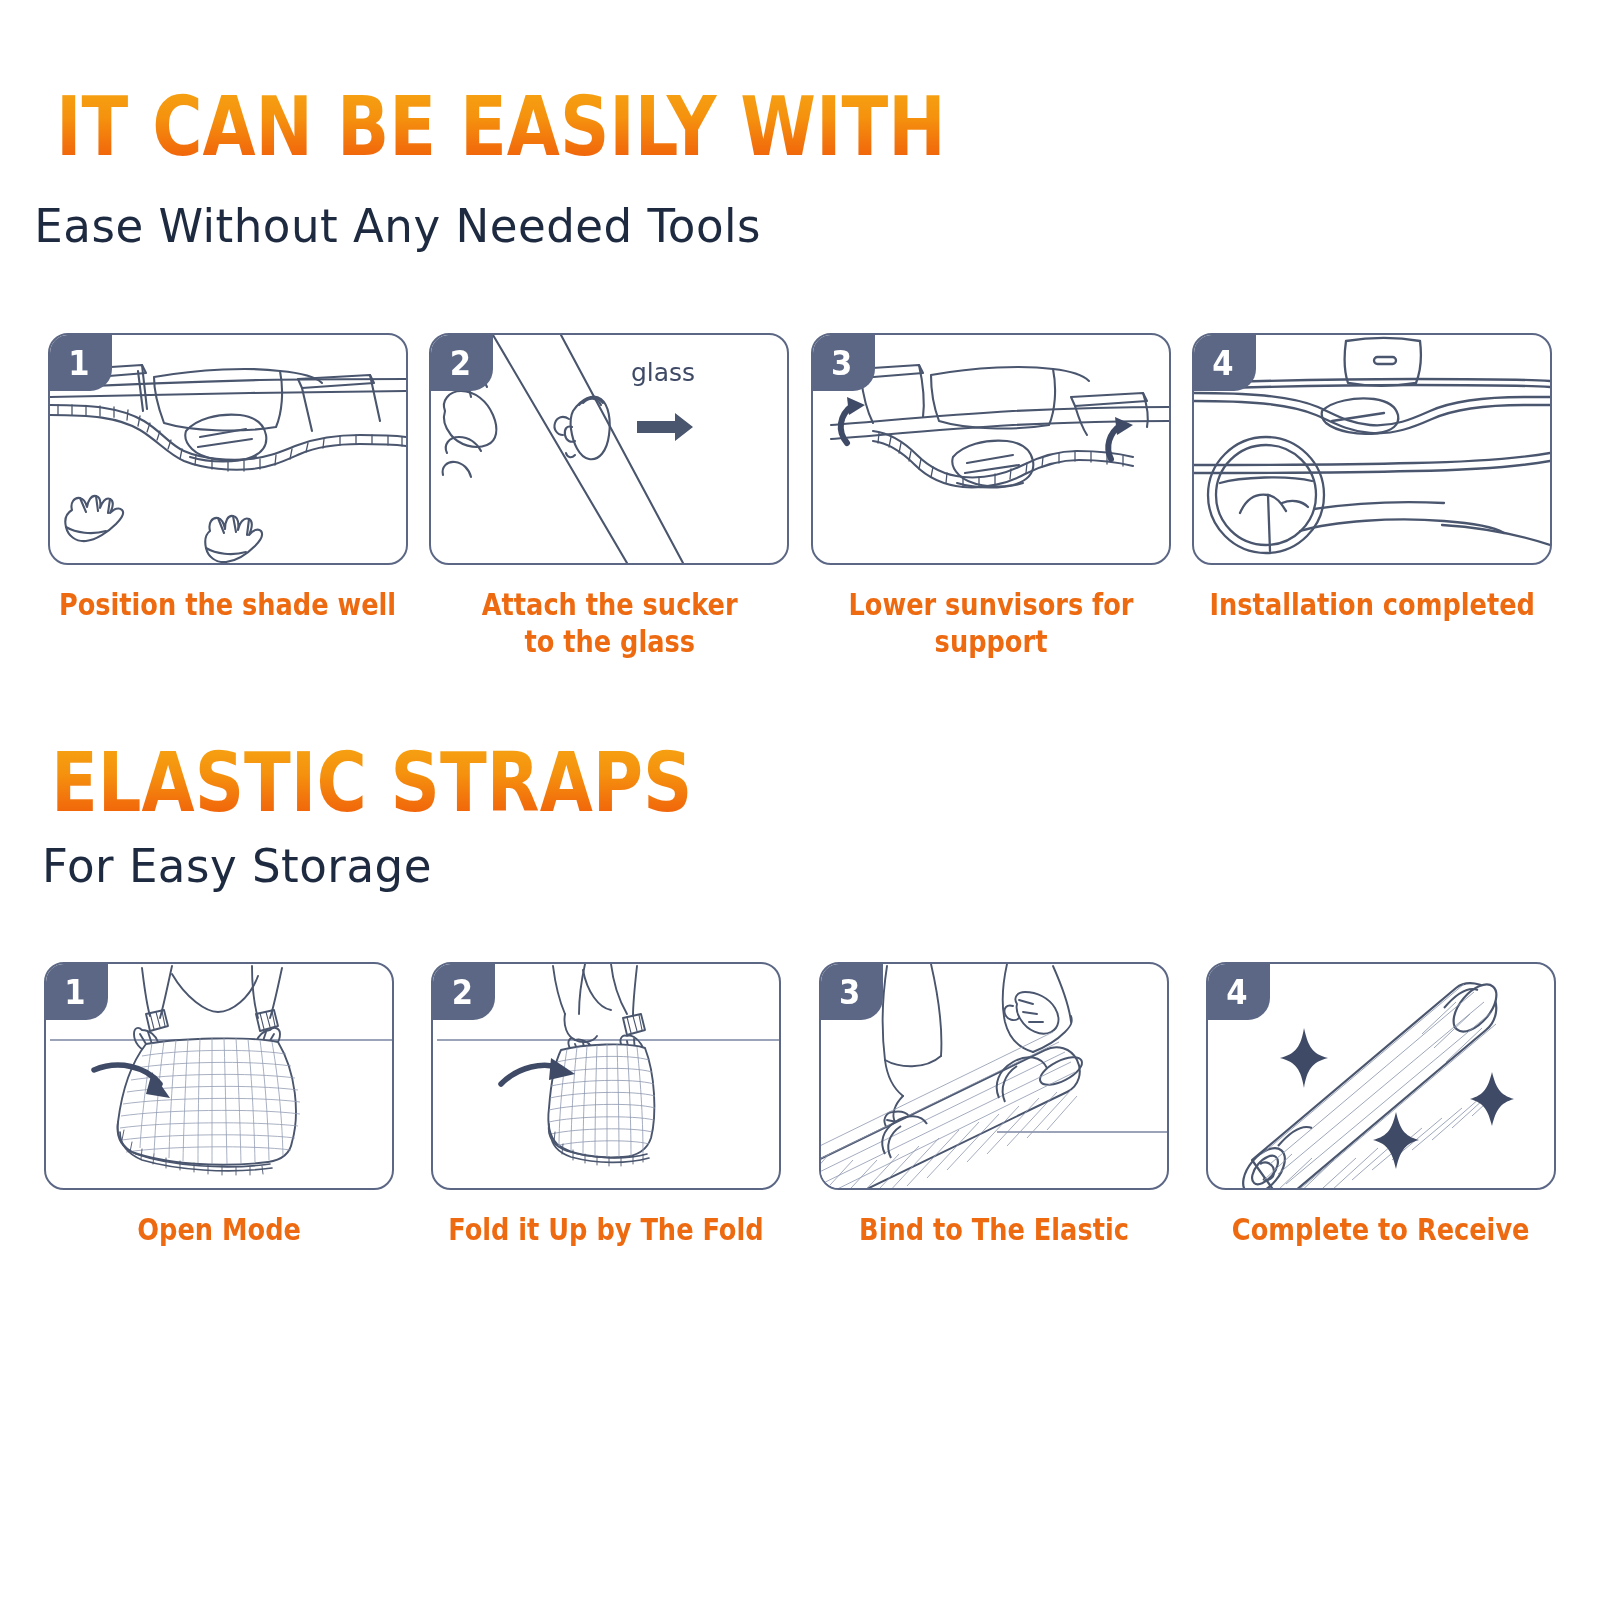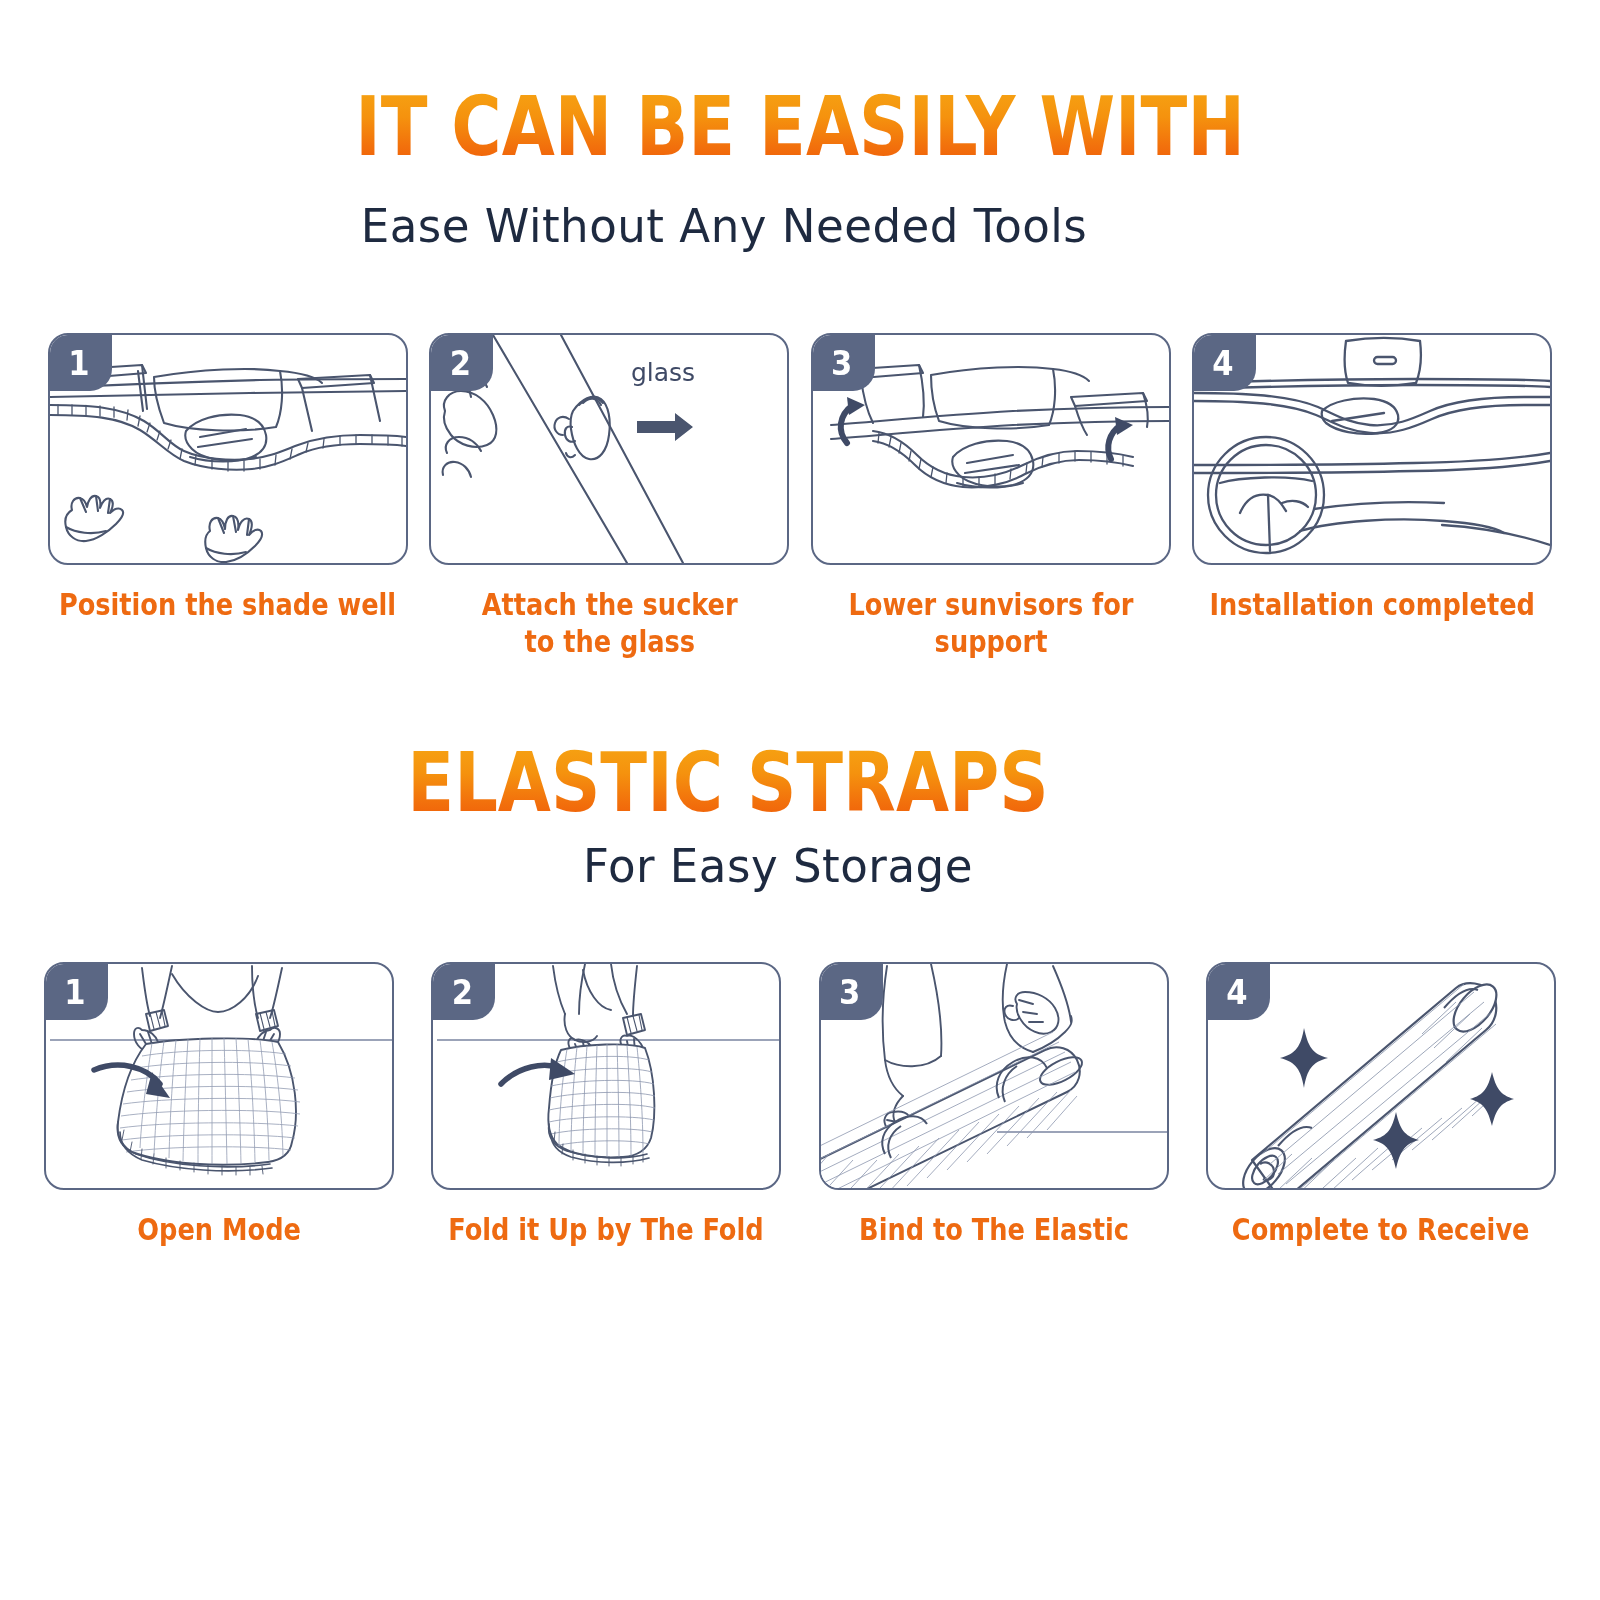--- a/index.html
+++ b/index.html
@@ -5,21 +5,21 @@
   html,body{margin:0;padding:0;}
   body{
     width:1600px;height:1600px;
     background:#ffffff;
     font-family:"Liberation Sans", sans-serif;
     overflow:hidden;
     position:relative;
   }
 
   
-  .sec-head{ text-align:center; }
+  .sec-head{ text-align:left; }
   .h-main{
     font-family:"DejaVu Sans Condensed","Liberation Sans",sans-serif;
     font-weight:bold;
     font-size:82px;
     letter-spacing:0px;
     line-height:1.0;
     transform:scaleX(0.93);
     background:linear-gradient(180deg,#F6A413 0%,#F5920E 38%,#F2700C 74%,#EF5B08 100%);
     -webkit-background-clip:text;
     background-clip:text;
@@ -79,21 +79,21 @@
 
   
   .roll-wrap{ position:absolute; }
 </style>
 </head>
 <body>
 
 <div class="sec-head" style="position:absolute;left:0;top:86px;width:1600px;">
   <div class="h-main">IT CAN BE EASILY WITH</div>
 </div>
-<div class="sec-head" style="position:absolute;left:16px;top:198px;width:1416px;">
+<div class="sec-head" style="position:absolute;left:6px;top:198px;width:1416px;">
   <div class="h-sub">Ease Without Any Needed Tools</div>
 </div>
 
 <div class="row" style="position:absolute;left:48px;top:333px;width:1504px;">
 
   <div class="cell" style="width:360px;">
     <div class="panel" style="width:360px;height:232px;">
       <div class="badge">1</div>
       <svg width="356" height="228" viewBox="0 0 356 228">
         <g fill="none" stroke="#4A556E" stroke-width="2.1" stroke-linecap="round" stroke-linejoin="round">
@@ -278,21 +278,21 @@
         </g>
       </svg>
     </div>
     <div class="cap" style="margin-top:22px;">Installation completed</div>
   </div>
 </div>
 
 <div class="sec-head" style="position:absolute;left:0;top:742px;width:1456px;">
   <div class="h-main">ELASTIC STRAPS</div>
 </div>
-<div class="sec-head" style="position:absolute;left:0;top:838px;width:1556px;">
+<div class="sec-head" style="position:absolute;left:0;top:838px;width:1556px;padding-left:11px;">
   <div class="h-sub">For Easy Storage</div>
 </div>
 
 <div class="row" style="position:absolute;left:44px;top:962px;width:1512px;">
 
   <div class="cell" style="width:350px;">
     <div class="panel" style="width:350px;height:228px;">
       <div class="badge">1</div>
       <svg width="346" height="224" viewBox="0 0 346 224">
 

